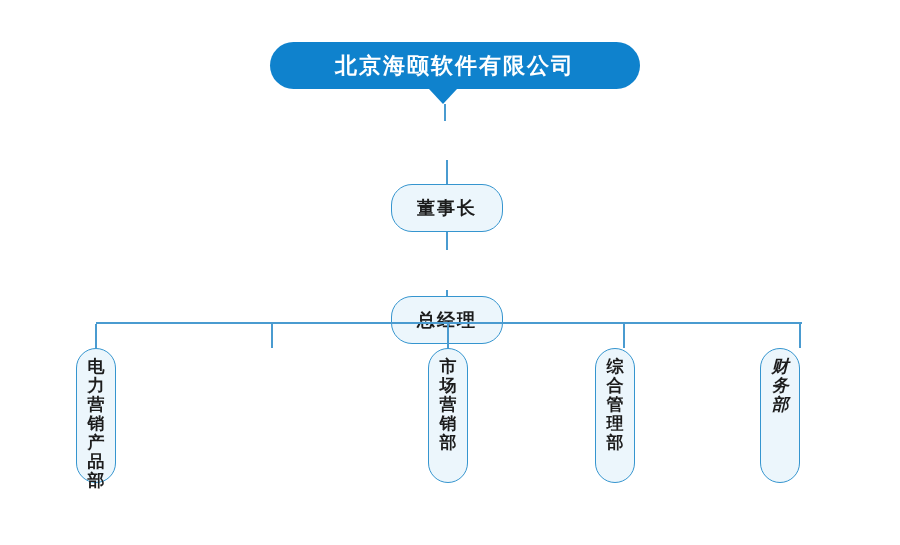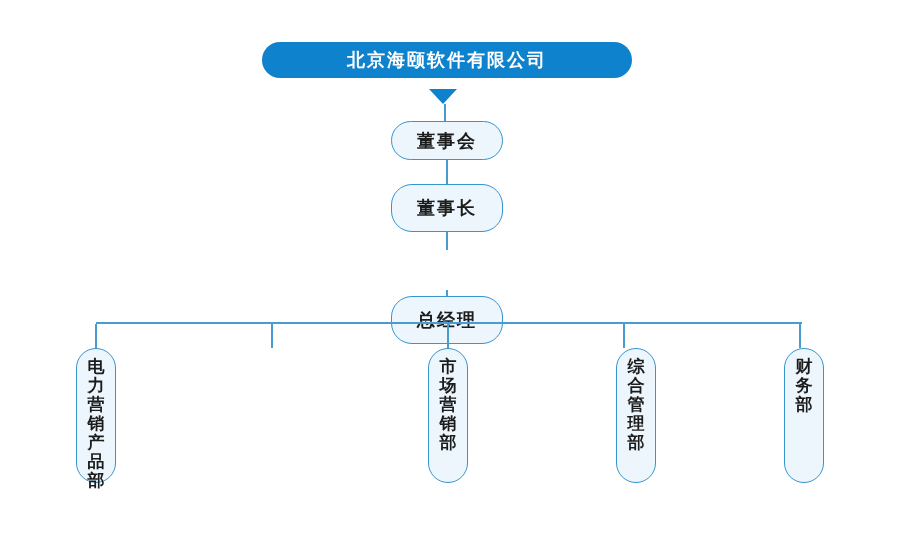--- a/index.html
+++ b/index.html
@@ -11,31 +11,31 @@
   #canvas {
     position: relative;
     width: 900px;
     height: 545px;
     background: #ffffff;
     overflow: hidden;
   }
   
   .root-node {
     position: absolute;
-    left: 262px;
+    left: 270px;
     top: 42px;
     width: 370px;
-    height: 36px;
+    height: 47px;
     background: var(--primary, #0f82cd);
     border-radius: 24px;
     display: flex;
     align-items: center;
     justify-content: center;
     color: #ffffff;
-    font-size: 18px;
+    font-size: 22px;
     font-weight: bold;
     letter-spacing: 2px;
   }
   .root-pointer {
     position: absolute;
     left: 429px;
     top: 89px;
     width: 0;
     height: 0;
     border-left: 14px solid transparent;
@@ -80,22 +80,22 @@
     font-size: 17px;
     line-height: 19px;
     font-weight: bold;
     color: var(--text, #1c1c1c);
     text-align: center;
     word-break: break-all;
   }
   .dept.d1 { left: 76px;  }
   .dept.d2 { left: 252px; }
   .dept.d3 { left: 428px; }
-  .dept.d4 { left: 616px; }
-  .dept.d5 { left: 784px; }
+  .dept.d4 { left: 595px; }
+  .dept.d5 { left: 760px; font-style: italic; }
   
   .line {
     position: absolute;
     background: var(--line, #4a9bd0);
   }
   .v { width: 1.5px; }
   .line.seg-root  { left: 444px; top: 104px; height: 17px; }
   .line.seg-a     { left: 446px; top: 160px; height: 24px; }
   .line.seg-b     { left: 446px; top: 224px; height: 26px; }
   .line.seg-trunk { left: 446px; top: 290px; height: 33px; }
@@ -115,23 +115,20 @@
   <div class="root-node">
     <span>北京海颐软件有限公司</span>
   </div>
   <div class="root-pointer"></div>
 
   <div class="line v seg-root"></div>
   <div class="line v seg-a"></div>
   <div class="line v seg-b"></div>
   <div class="line v seg-trunk"></div>
 
-  <div class="pill p1">
-    <span>董事会</span>
-  </div>
   <div class="pill p2">
     <span>董事长</span>
   </div>
   <div class="pill p3">
     <span>总经理</span>
   </div>
 
   <div class="line rail"></div>
   <div class="line drop k1"></div>
   <div class="line drop k2"></div>

